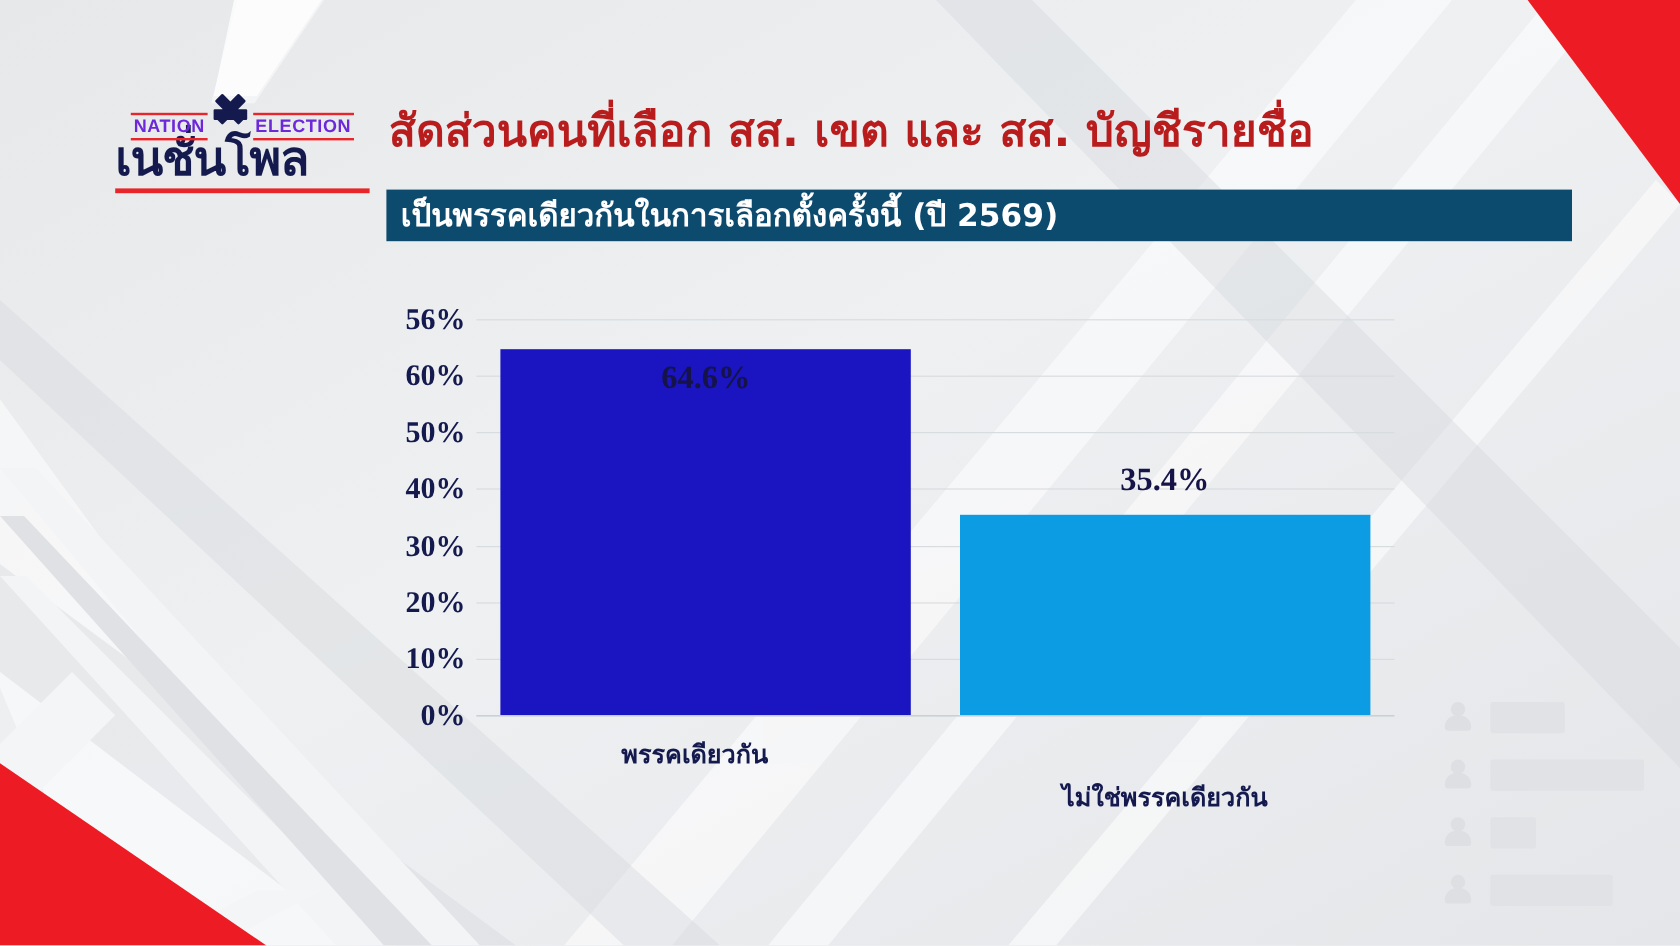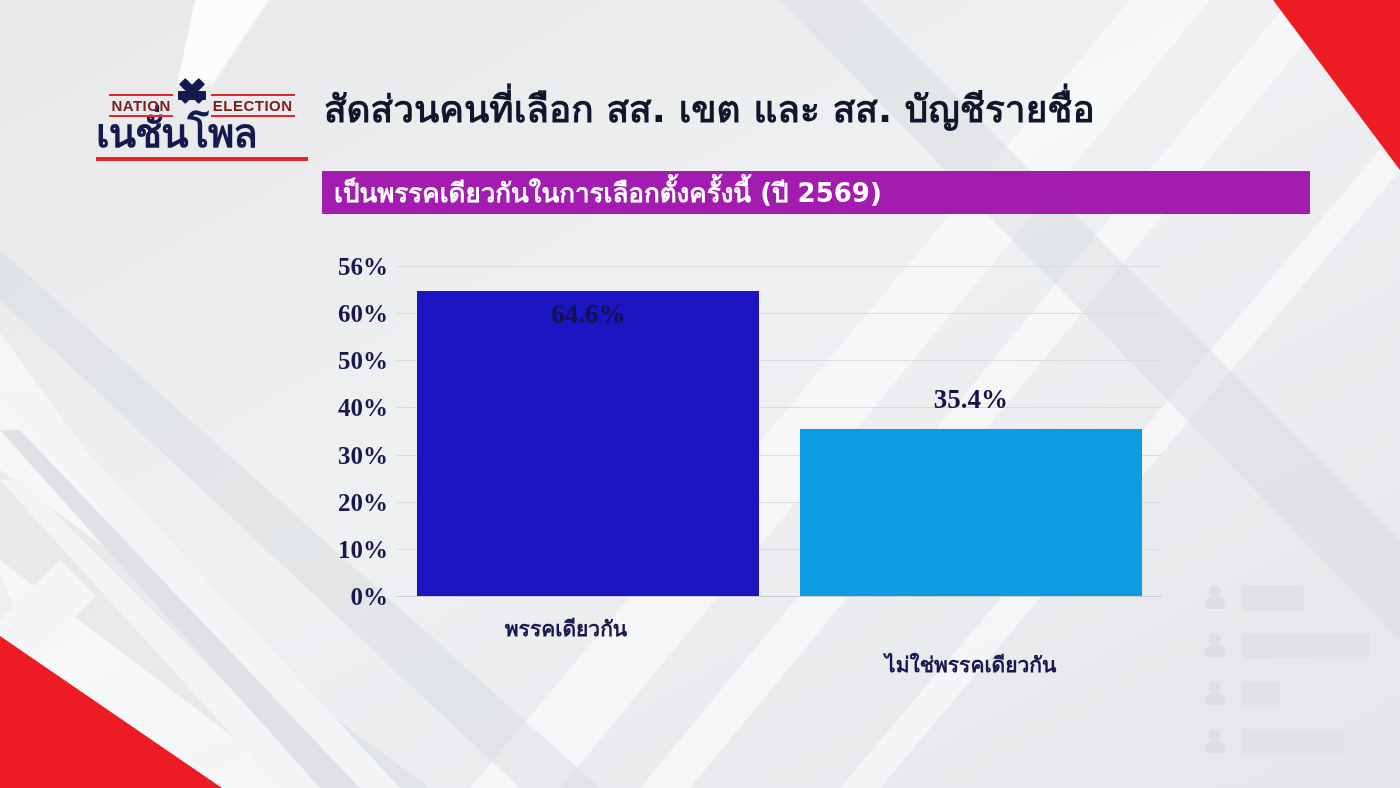--- a/index.html
+++ b/index.html
@@ -23,21 +23,21 @@
   .logo-top {
     display:flex; align-items:center; justify-content:center;
     gap:6px; height:30px; position:relative;
   }
   .logo-word {
     position:relative;
     font-family:"Liberation Sans", sans-serif;
     font-weight:bold;
     font-size:15px;
     letter-spacing:0.5px;
-    color:#7f1d1d;
+    color:#6d28d9;
     padding:3px 2px;
     margin-top:28px;
   }
   .logo-word::before, .logo-word::after {
     content:""; position:absolute; left:0; right:0; height:2px; background:#e8252a;
   }
   .logo-word::before { top:0; }
   .logo-word::after { bottom:0; }
   .logo-x {
     position:relative; width:26px; height:26px; flex:0 0 26px;
@@ -64,27 +64,27 @@
     white-space:nowrap;
   }
   .logo-underline { height:4px; background:#e8252a; margin-top:1px; }
 
   #title-main {
     position:absolute; left:324px; top:88px;
     font-family:"DejaVu Sans", sans-serif;
     font-weight:bold;
     font-size:37px;
     line-height:44px;
-    color:#0f172a;
+    color:#b91c1c;
     white-space:nowrap;
   }
   #title-band {
-    position:absolute; left:322px; top:171px;
+    position:absolute; left:322px; top:158px;
     width:988px; height:43px;
-    background:#a21caf;
+    background:#0c4a6e;
     display:flex; align-items:center;
   }
   #title-sub {
     font-family:"DejaVu Sans", sans-serif;
     font-weight:bold;
     font-size:26px;
     line-height:30px;
     color:#ffffff;
     padding-left:12px;
     white-space:nowrap;
@@ -254,21 +254,21 @@
       <div class="gridline" style="top: 94.2857px;"></div>
       <div class="gridline" style="top: 47.1429px;"></div>
       <div class="gridline" style="top: 0px;"></div>
       <div class="bar" title="พรรคเดียวกัน 64.6%" style="left: 20.25px; width: 342px; height: 304.543px; background: rgb(26, 21, 192);"></div>
       <div class="bar-label" style="left: 20.25px; width: 342px; top: -10.5429px; margin-top: 44px;">64.6%</div>
       <div class="bar" title="ไม่ใช่พรรคเดียวกัน 35.4%" style="left: 402.75px; width: 342px; height: 166.886px; background: rgb(11, 156, 227);"></div>
       <div class="bar-label" style="left: 402.75px; width: 342px; top: 118px;">35.4%</div>
     </div>
 
   <div id="baseline"></div>
-<div class="cat-label" style="left: 395px; width: 342px; top: 612px;">พรรคเดียวกัน</div>
+<div class="cat-label" style="left: 408px; width: 342px; top: 612px;">พรรคเดียวกัน</div>
     <div class="cat-label" style="left: 799.75px; width: 342px; top: 648px;">ไม่ใช่พรรคเดียวกัน</div>
   </div>
 
 <div id="ghost">
     <div class="ghost-row">
       <div class="ghost-person">
         <span class="head"></span>
         <span class="body"></span>
       </div>
       <div class="ghost-bar" style="width: 62px;"></div>

